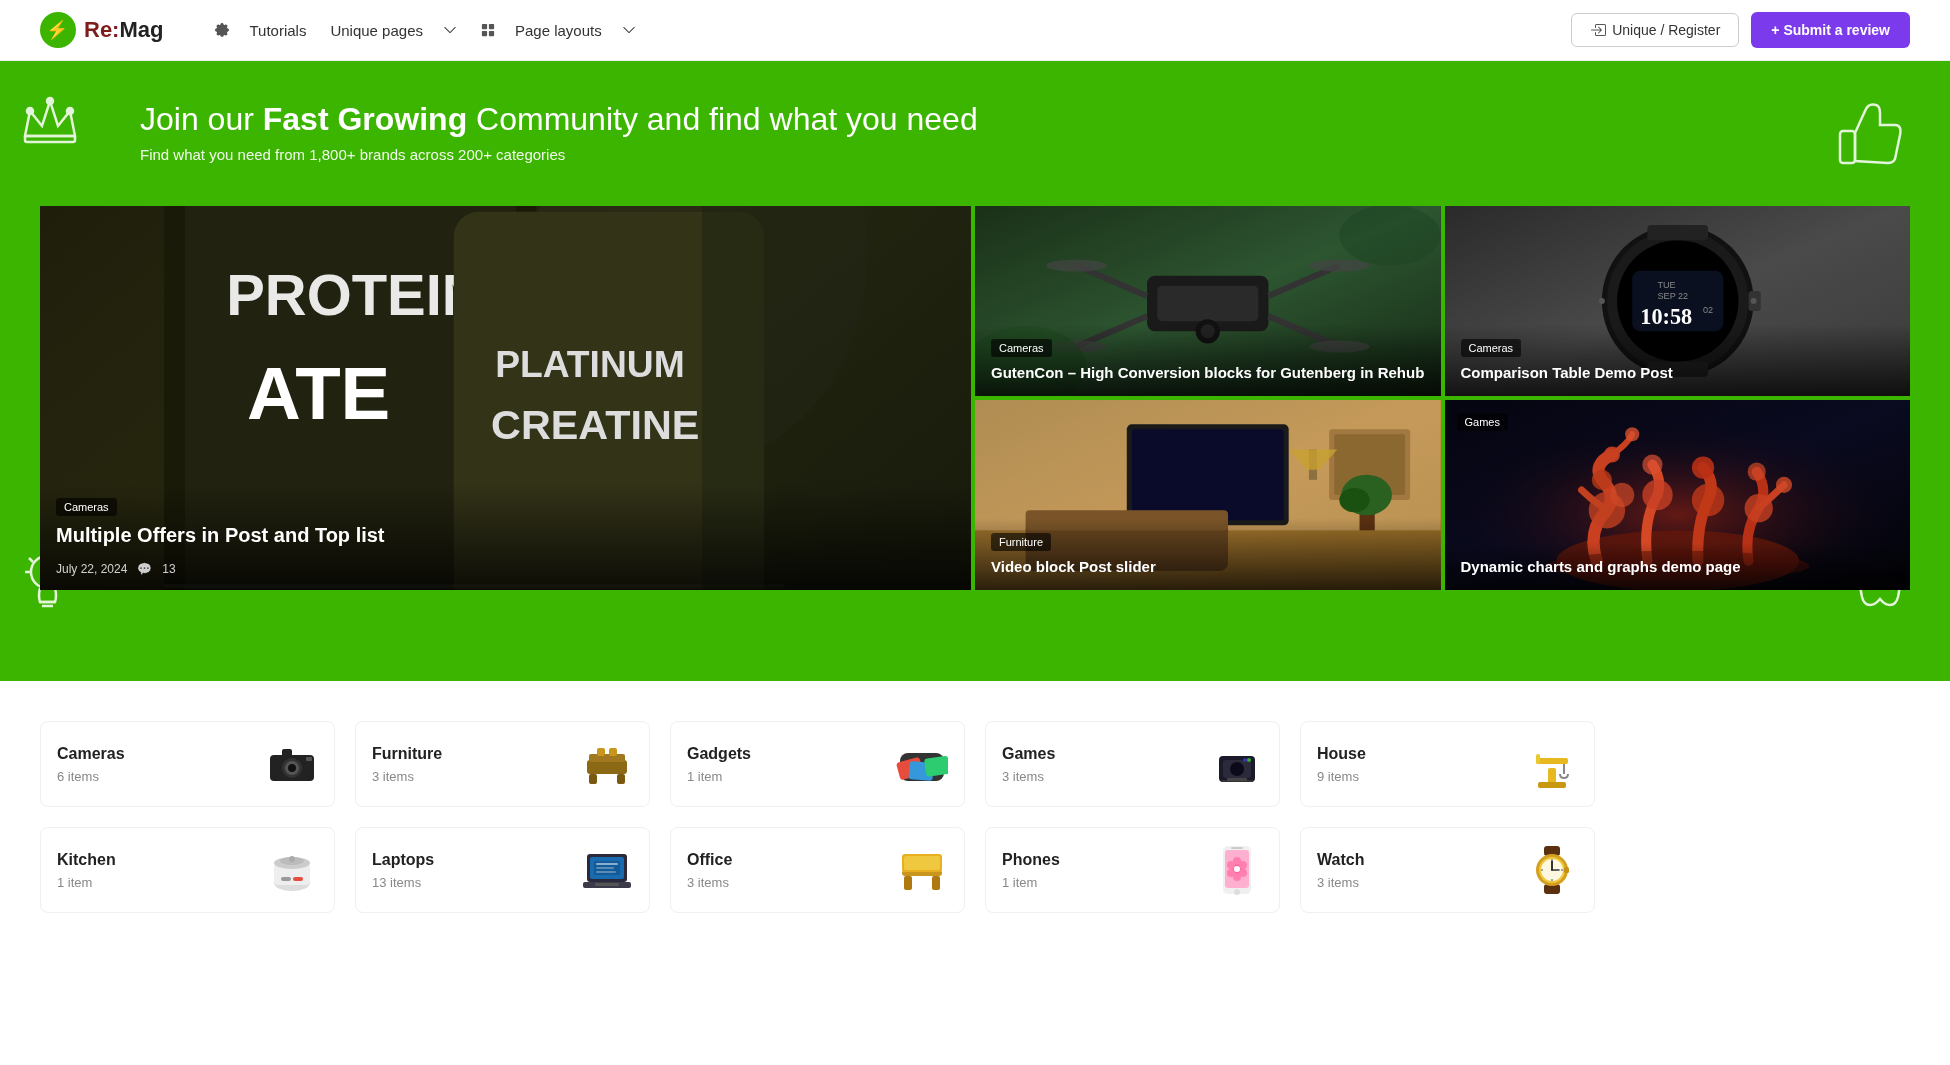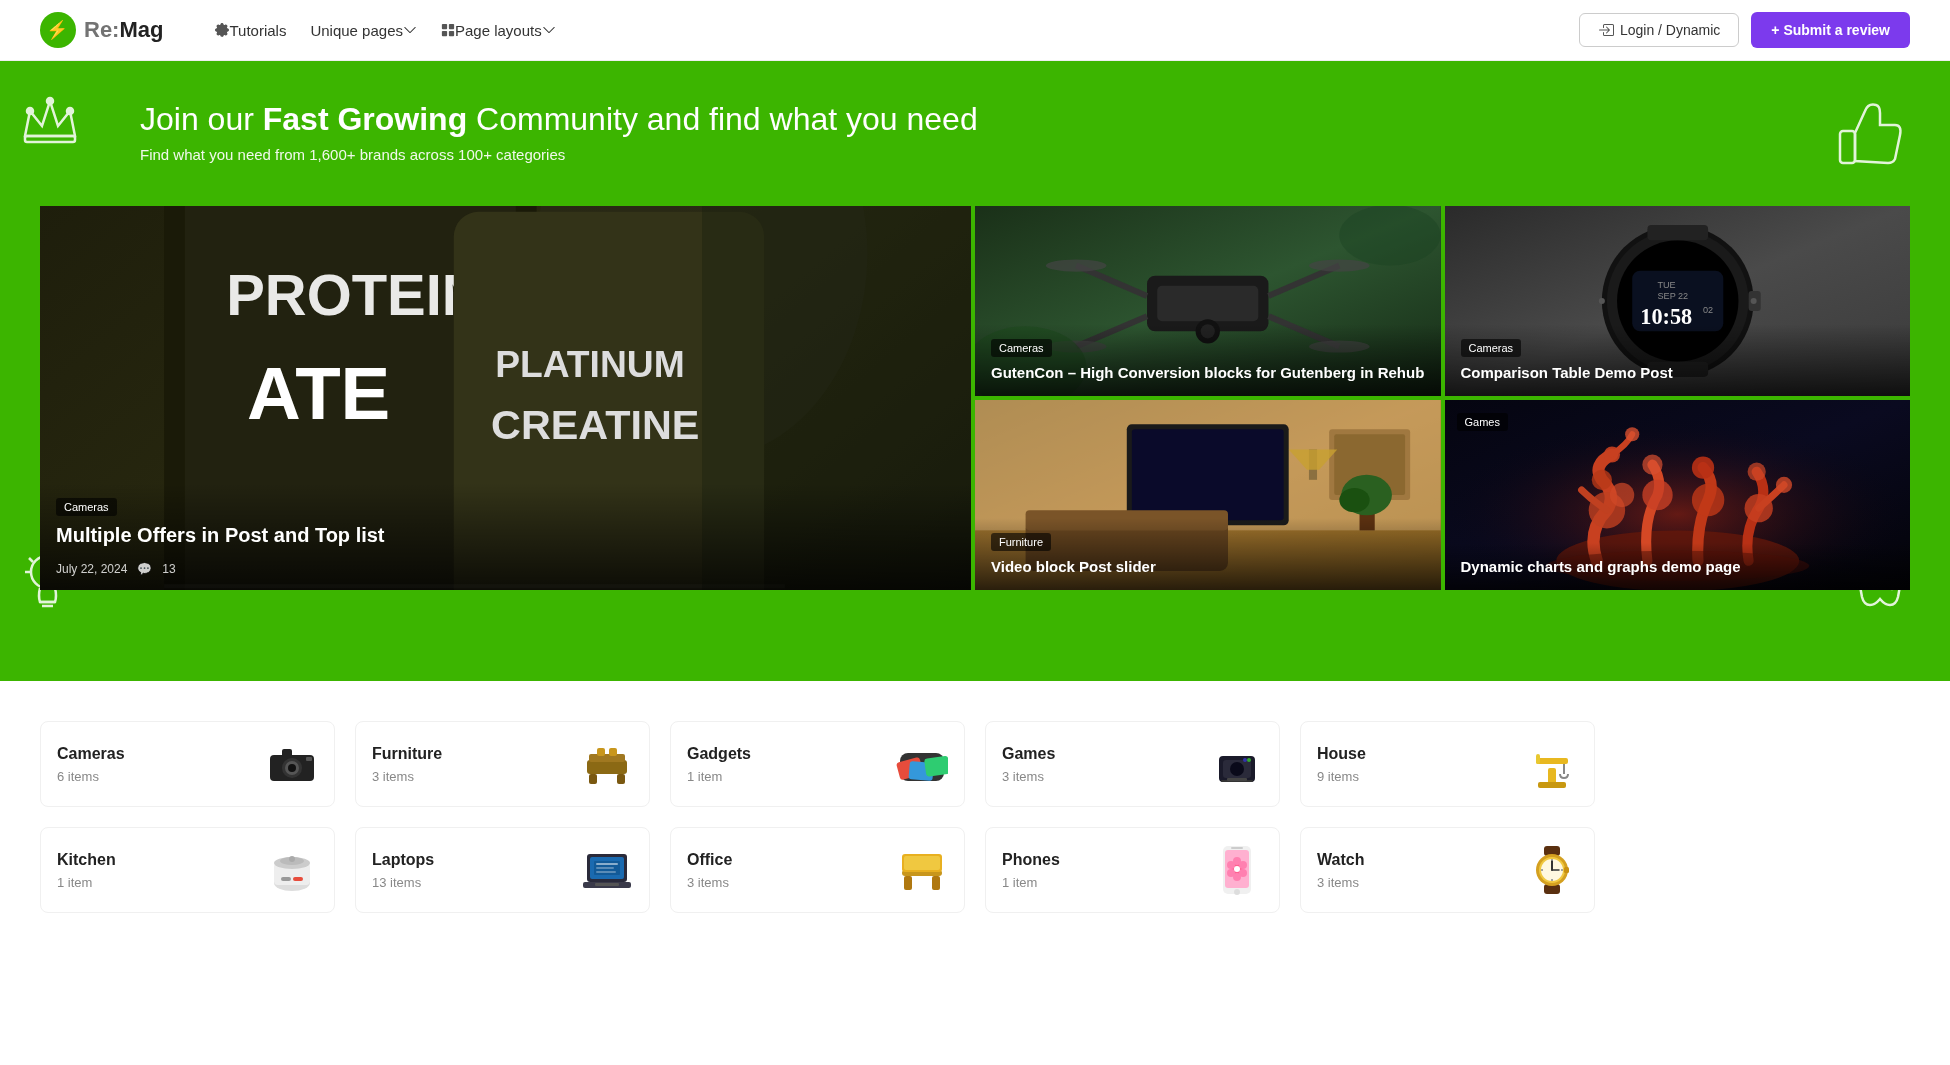--- a/index.html
+++ b/index.html
@@ -2,23 +2,23 @@
 <html><head>
   <meta charset="utf-8">
   <style>
     * { margin: 0; padding: 0; box-sizing: border-box; }
     body { font-family: -apple-system, BlinkMacSystemFont, 'Segoe UI', Arial, sans-serif; background: #fff; width: 1950px; min-height: 1065px; overflow-x: hidden; }
 
     
     .navbar { display: flex; align-items: center; padding: 12px 40px; background: #fff; border-bottom: 1px solid #eee; gap: 32px; }
     .logo { display: flex; align-items: center; gap: 8px; font-size: 22px; font-weight: 700; color: #222; text-decoration: none; }
     .logo-icon { width: 36px; height: 36px; background: #3cb500; border-radius: 50%; display: flex; align-items: center; justify-content: center; color: #fff; font-size: 18px; }
-    .logo span.re { color: #737373; }
+    .logo span.re { color: #7f1d1d; }
     .nav-links { display: flex; align-items: center; gap: 24px; margin-left: 20px; flex: 1; }
-    .nav-link { color: #333; font-size: 15px; text-decoration: none; display: flex; align-items: center; gap: 0; cursor: pointer; }
+    .nav-link { color: #333; font-size: 15px; text-decoration: none; display: flex; align-items: center; gap: 20px; cursor: pointer; }
     .nav-link svg { width: 14px; height: 14px; }
     .nav-right { display: flex; align-items: center; gap: 12px; margin-left: auto; }
     .btn-login { display: flex; align-items: center; gap: 6px; padding: 8px 18px; border: 1px solid #ccc; border-radius: 6px; background: #fff; color: #333; font-size: 14px; cursor: pointer; }
     .btn-submit { display: flex; align-items: center; gap: 6px; padding: 10px 20px; border: none; border-radius: 6px; background: #7c3aed; color: #fff; font-size: 14px; cursor: pointer; font-weight: 600; }
 
     
     .hero { background: #3cb500; padding: 40px 40px 12px 40px; position: relative; overflow: hidden; min-height: 620px; }
     .hero-text { color: #fff; margin-bottom: 20px; }
     .hero-text h1 { font-size: 32px; font-weight: 400; margin-bottom: 8px; }
     .hero-text h1 strong { font-weight: 800; color: #fff; }
@@ -100,21 +100,21 @@
             <path fill-rule="evenodd" d="M1.646 4.646a.5.5 0 0 1 .708 0L8 10.293l5.646-5.647a.5.5 0 0 1 .708.708l-6 6a.5.5 0 0 1-.708 0l-6-6a.5.5 0 0 1 0-.708z"></path>
           </svg>
       </a>
     </div>
     <div class="nav-right">
       <button class="btn-login">
         <svg viewBox="0 0 16 16" fill="#555" width="16" height="16">
             <path fill-rule="evenodd" d="M6 3.5a.5.5 0 0 1 .5-.5h8a.5.5 0 0 1 .5.5v9a.5.5 0 0 1-.5.5h-8a.5.5 0 0 1-.5-.5v-2a.5.5 0 0 0-1 0v2A1.5 1.5 0 0 0 6.5 14h8a1.5 1.5 0 0 0 1.5-1.5v-9A1.5 1.5 0 0 0 14.5 2h-8A1.5 1.5 0 0 0 5 3.5v2a.5.5 0 0 0 1 0v-2z"></path>
             <path fill-rule="evenodd" d="M11.854 8.354a.5.5 0 0 0 0-.708l-3-3a.5.5 0 1 0-.708.708L10.293 7.5H1.5a.5.5 0 0 0 0 1h8.793l-2.147 2.146a.5.5 0 0 0 .708.708l3-3z"></path>
           </svg>
-        <span>Login / Dynamic</span>
+        <span>Unique / Register</span>
       </button>
       <button class="btn-submit">
         <span>+ Submit a review</span>
       </button>
     </div>
   </div>
 </nav>
 
 <section class="hero">
 
@@ -156,21 +156,21 @@
       <circle cx="38" cy="26" r="2" fill="white"></circle>
       <circle cx="46" cy="26" r="2" fill="white"></circle>
       <circle cx="42" cy="32" r="2" fill="white"></circle>
     </svg>
   </div>
 
   <div class="hero-text" style="padding-left: 100px; padding-right: 100px;">
     <h1>
       <span>Join our </span><strong>Fast Growing</strong><span> Community and find what you need</span>
     </h1>
-    <p>Find what you need from 1,600+ brands across 100+ categories</p>
+    <p>Find what you need from 1,800+ brands across 200+ categories</p>
   </div>
   <div class="hero-divider" style="margin-left: 100px; margin-bottom: 20px;"></div>
 
   <div class="grid-container" style="margin: 0 auto;">
 
     <div class="grid-item large img-protein">
 
       <svg style="position:absolute;top:0;left:0;width:100%;height:100%;" viewBox="0 0 450 380" preserveAspectRatio="xMidYMid slice">
         <defs>
           <linearGradient id="bggrad" x1="0%" y1="0%" x2="100%" y2="100%">

